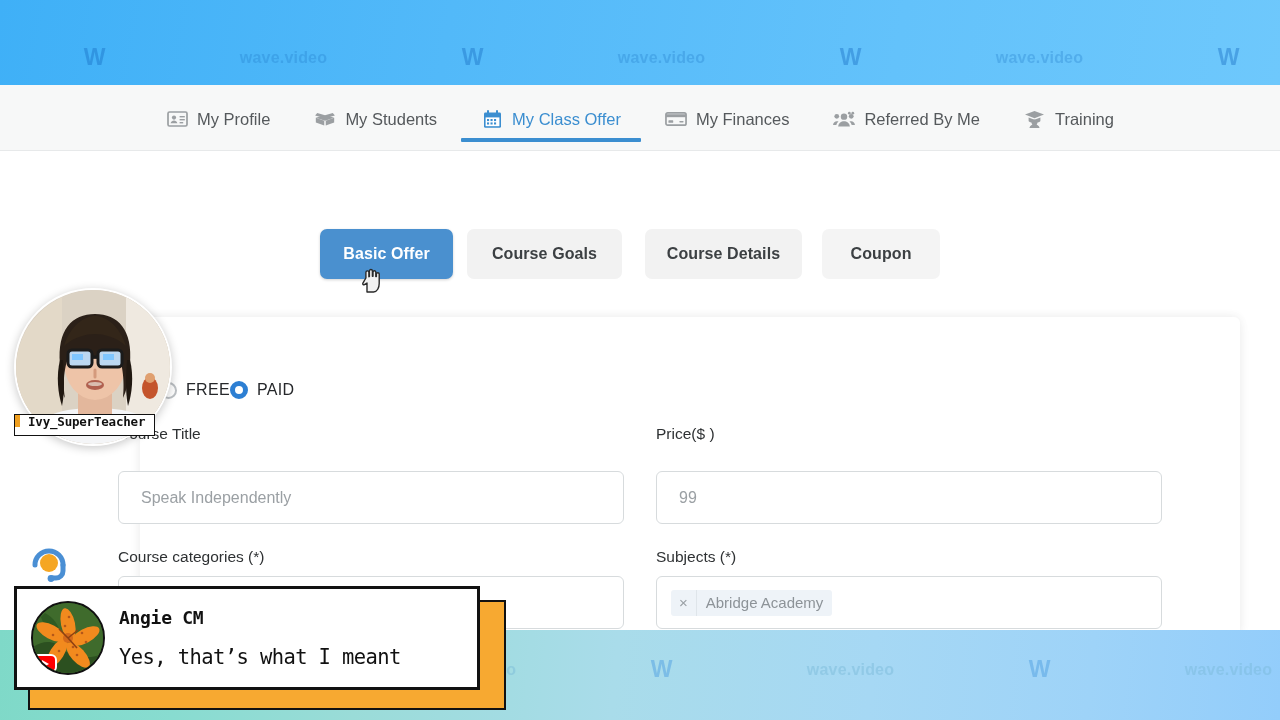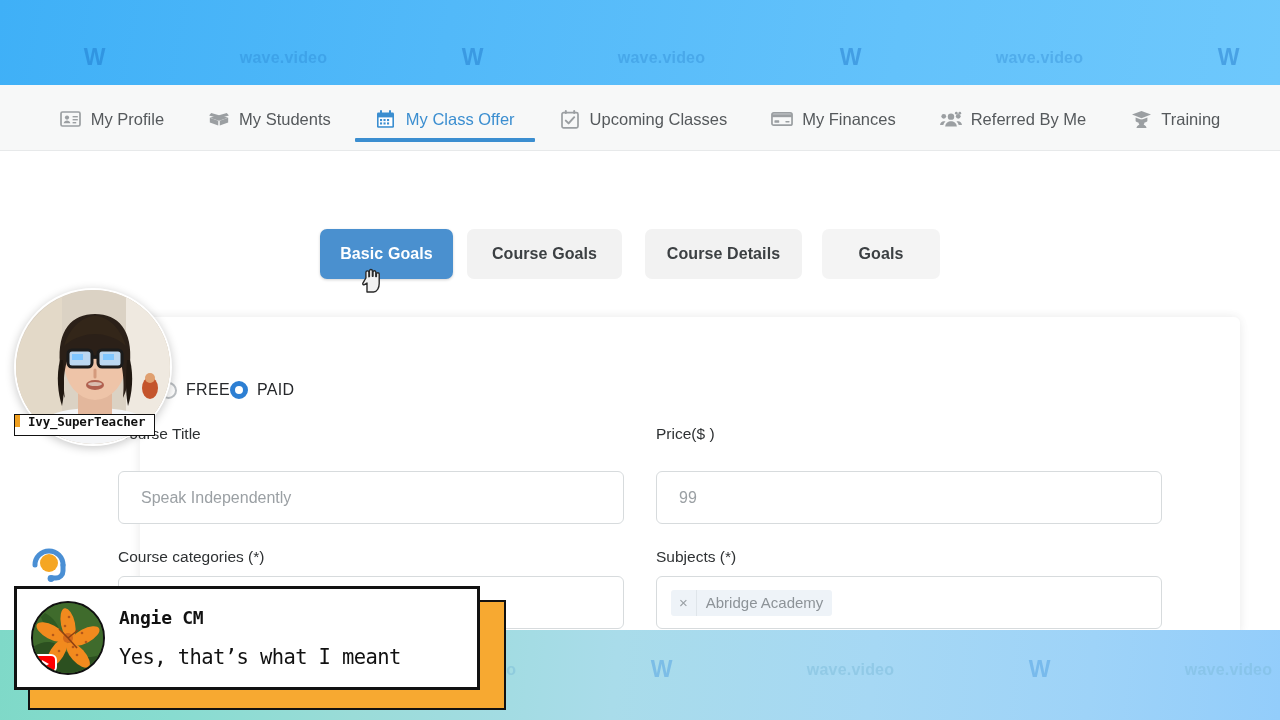--- a/index.html
+++ b/index.html
@@ -334,31 +334,20 @@
             <rect x="11" y="9" width="2.1" height="2.1"></rect>
             <rect x="4" y="12.4" width="2.1" height="2.1"></rect>
             <rect x="7.5" y="12.4" width="2.1" height="2.1"></rect>
             <rect x="11" y="12.4" width="2.1" height="2.1"></rect>
           </g>
         </svg>
     </span>
     <span>My Class Offer</span>
   </div>
 
-  <div class="nav-item">
-    <span class="nav-ico">
-      <svg width="18" height="19" viewBox="0 0 18 19">
-          <rect x="1" y="2.6" width="16" height="15.3" rx="1.6" fill="none" stroke="currentColor" stroke-width="1.7"></rect>
-          <rect x="3.8" y="0" width="2" height="4" rx="1" fill="currentColor"></rect>
-          <rect x="12.2" y="0" width="2" height="4" rx="1" fill="currentColor"></rect>
-          <path d="M4.8 10.6 7.6 13.4 13.2 7.2" fill="none" stroke="currentColor" stroke-width="2" stroke-linecap="round" stroke-linejoin="round"></path>
-        </svg>
-    </span>
-    <span>Upcoming Classes</span>
-  </div>
 
   <div class="nav-item">
     <span class="nav-ico">
       <svg width="23" height="16" viewBox="0 0 23 16">
           <rect x="1" y="1.6" width="21" height="12.8" rx="1.8" fill="none" stroke="currentColor" stroke-width="1.8"></rect>
           <rect x="1" y="3" width="21" height="3.1" fill="currentColor"></rect>
           <rect x="3.6" y="9.4" width="5" height="2.6" rx=".6" fill="currentColor"></rect>
           <rect x="15" y="10" width="4.4" height="1.6" rx=".6" fill="currentColor"></rect>
         </svg>
     </span>
@@ -391,24 +380,24 @@
         </svg>
     </span>
     <span>Training</span>
   </div>
 
 </div>
 
 <div class="page">
 
   <div class="pillbar">
-    <div class="pill p0">Basic Goals</div>
+    <div class="pill p0">Basic Offer</div>
     <div class="pill p1">Course Goals</div>
     <div class="pill p2">Course Details</div>
-    <div class="pill p3">Goals</div>
+    <div class="pill p3">Coupon</div>
   </div>
 
   <div class="card">
 
     <div class="radio-row">
       <label class="radio-opt">
         <span class="rdot"></span>
         <span class="rlabel">FREE</span>
       </label>
       <label class="radio-opt sel">

